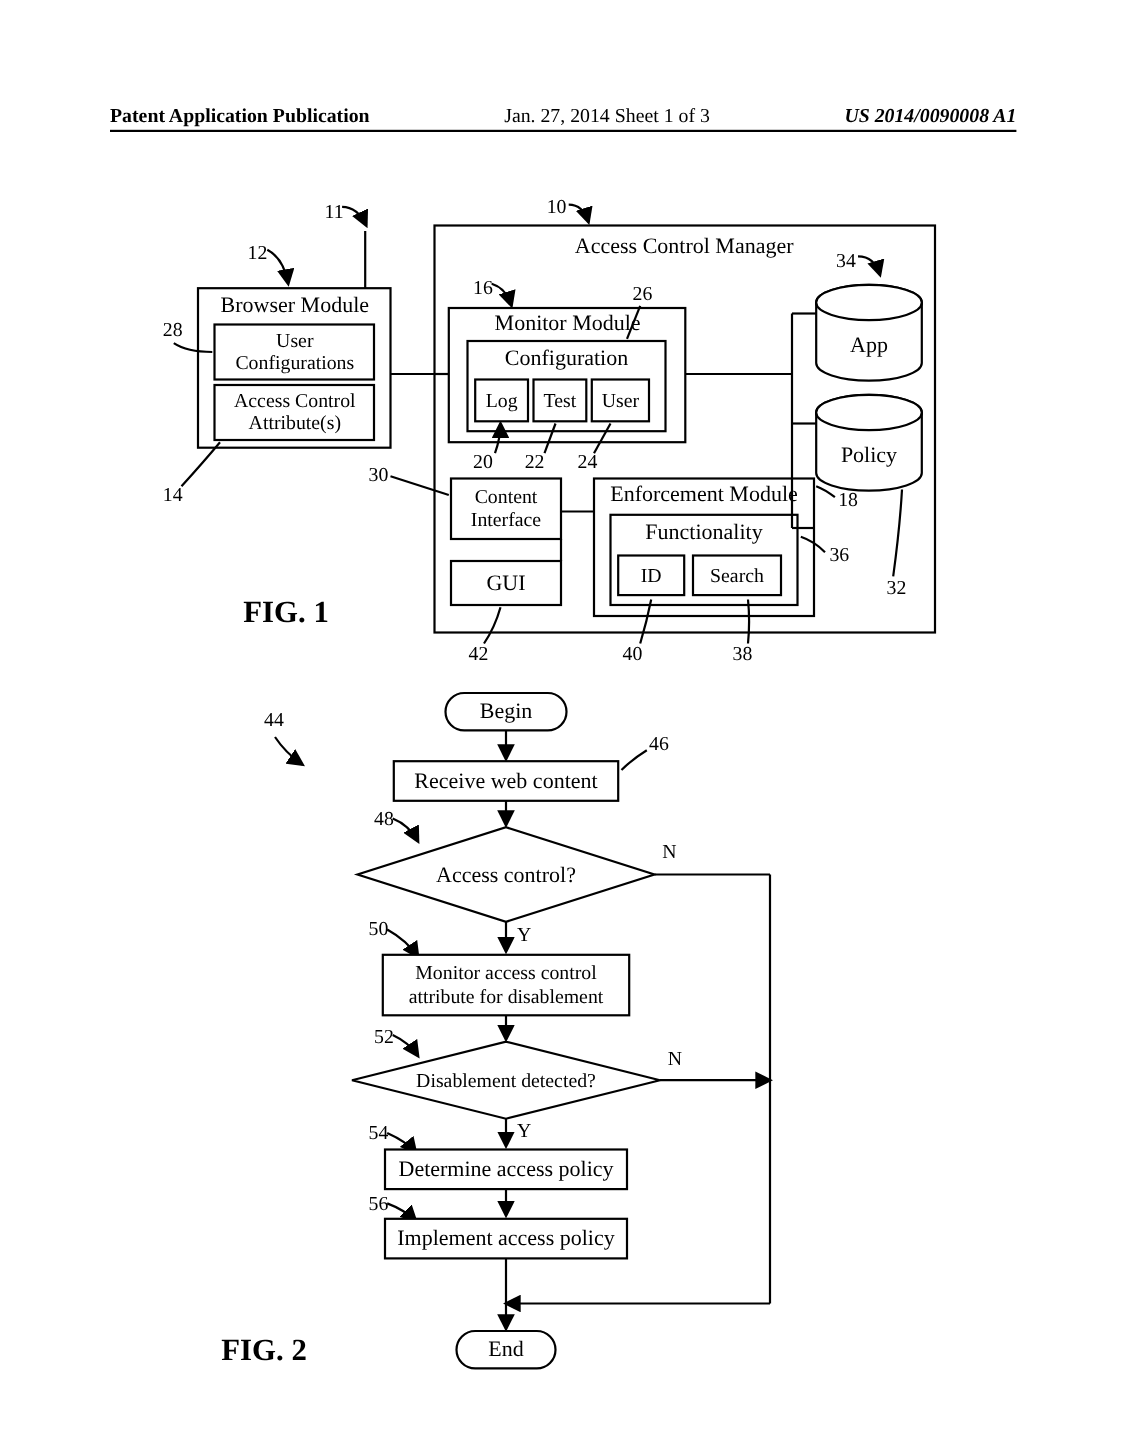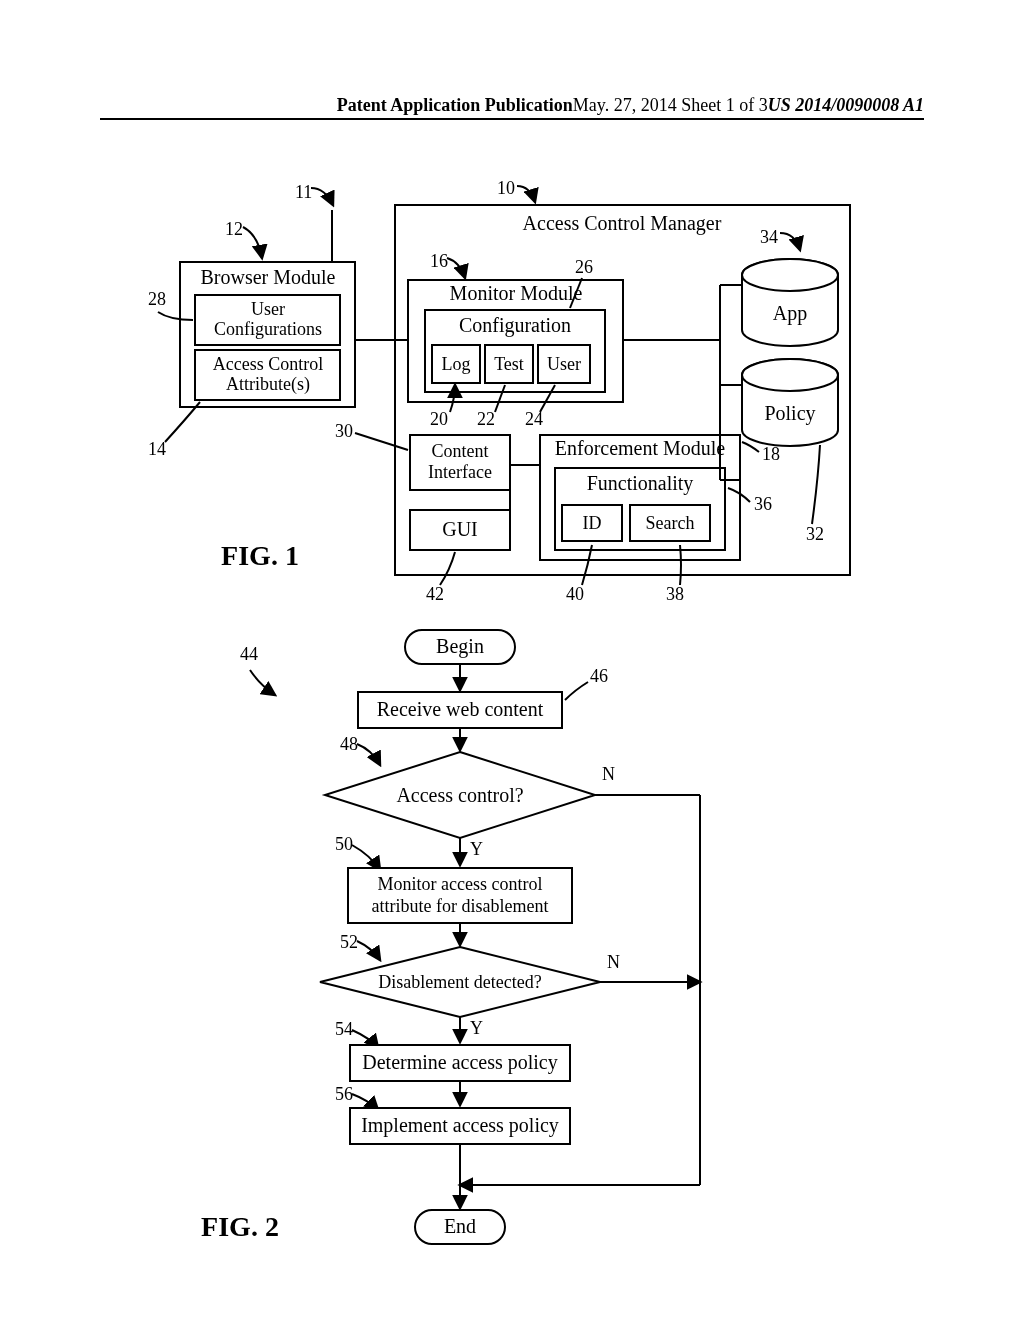--- a/index.html
+++ b/index.html
@@ -13,21 +13,21 @@
   }
   .header {
     position: absolute;
     top: 95px;
     left: 100px;
     right: 100px;
     font-size: 18px;
     border-bottom: 2px solid black;
     padding-bottom: 2px;
     display: flex;
-    justify-content: flex-end;
+    justify-content: space-between;
   }
   .header .left { font-weight: bold; }
   .header .center { }
   .header .right { font-weight: bold; font-style: italic; }
   .canvas {
     position: absolute;
     top: 180px;
     left: 0;
     width: 1024px;
     height: 1100px;
@@ -40,21 +40,21 @@
   .lbl { font-size: 20px; }
   .small-lbl { font-size: 18px; }
   .fig-lbl { font-size: 28px; font-weight: bold; }
   .ref { font-size: 18px; }
 </style>
 </head>
 <body>
 
 <div class="header">
   <span class="left">Patent Application Publication</span>
-  <span class="center">May. 27, 2014  Sheet 1 of 3</span>
+  <span class="center">Jan. 27, 2014  Sheet 1 of 3</span>
   <span class="right">US 2014/0090008 A1</span>
 </div>
 
 <div class="canvas">
 <svg viewBox="0 0 1024 1100">
   <defs>
     <marker id="arrow" viewBox="0 0 12 12" refX="10" refY="6" markerWidth="8" markerHeight="8" orient="auto-start-reverse">
       <path d="M 0 0 L 12 6 L 0 12 z" fill="black"></path>
     </marker>
   </defs>

